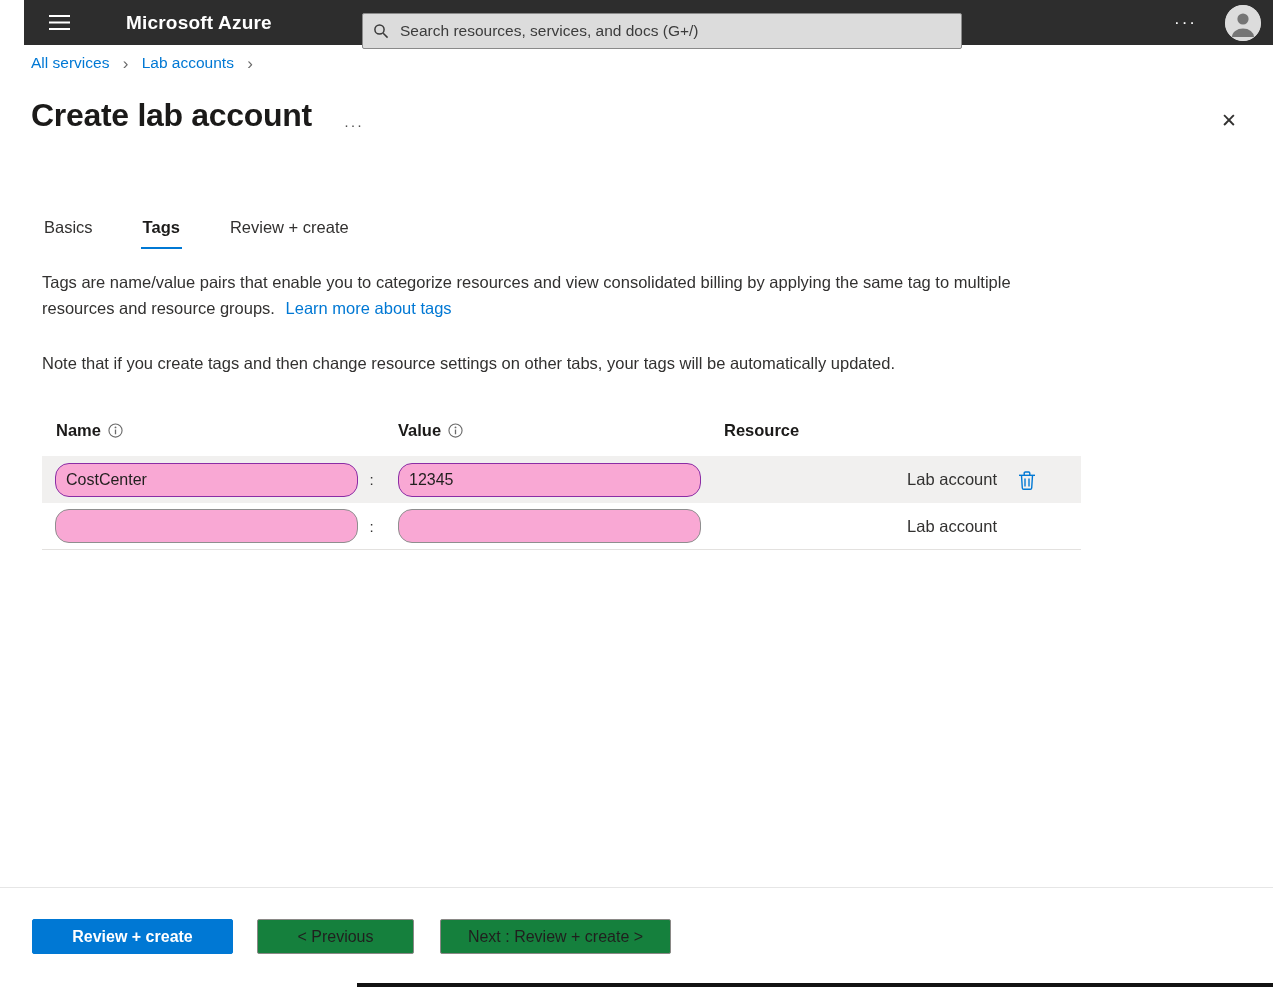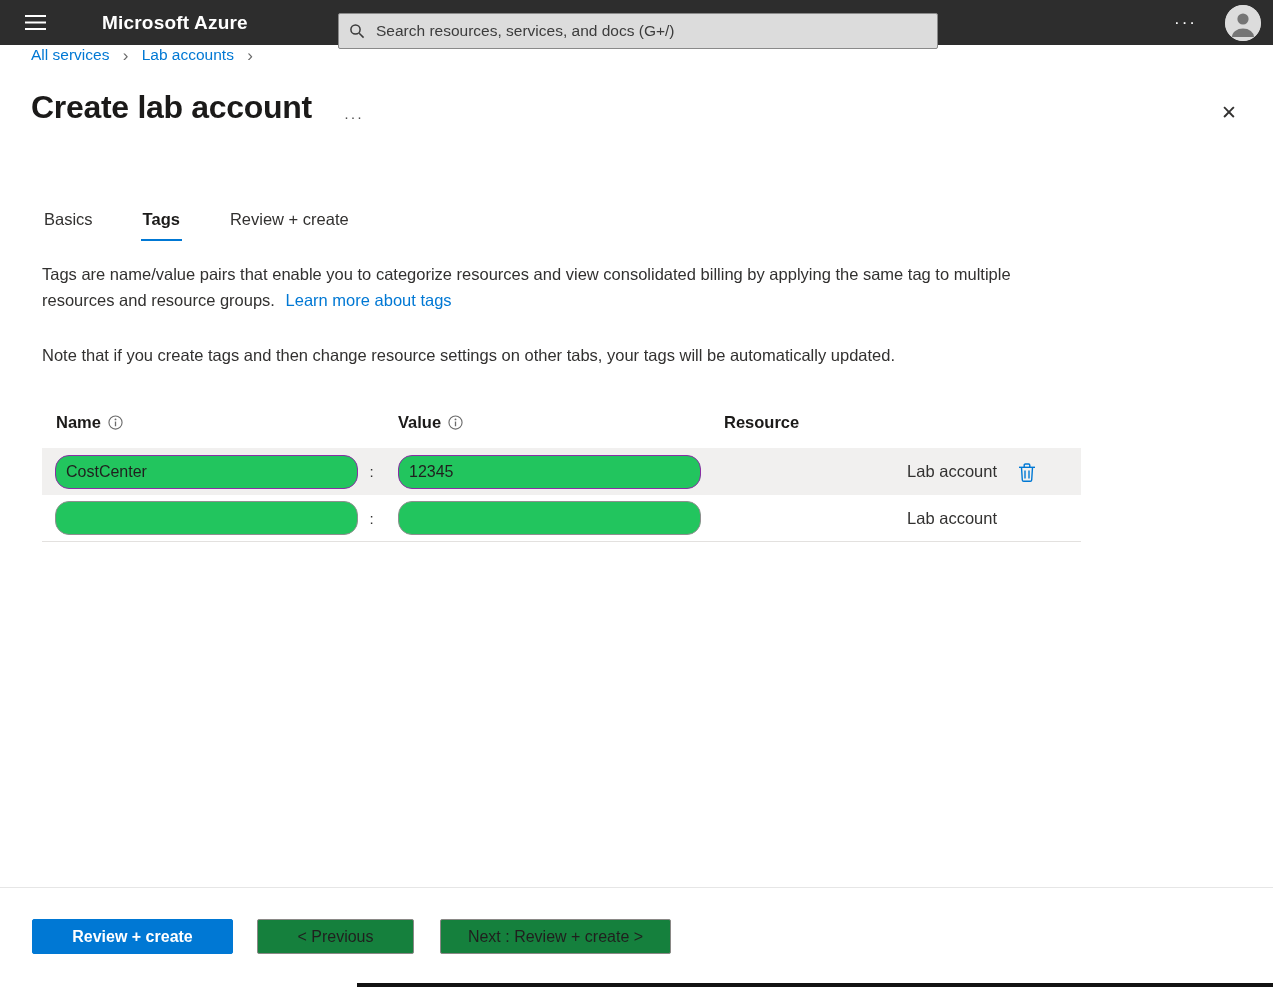--- a/index.html
+++ b/index.html
@@ -6,21 +6,21 @@
   html,body { margin:0; padding:0; }
   body {
     width:1273px; height:987px; position:relative; overflow:hidden;
     background:#ffffff; color:#323130;
     font-family:"Liberation Sans", sans-serif;
   }
 
   
   .topbar {
     position:relative; height:45px; background:#2d2d2d;
-    display:flex; align-items:center;
+    display:flex; align-items:center;margin-left:24px;
   }
   .hamburger {
     background:none; border:none; padding:0; margin-left:25px;
     cursor:pointer; display:flex; align-items:center;
   }
   .brand {
     color:#ffffff; font-size:19px; font-weight:700; margin-left:56px;
     letter-spacing:.2px; cursor:pointer; white-space:nowrap;
   }
   .searchbox {
@@ -40,21 +40,21 @@
   .topbar-more {
     background:none; border:none; color:#ffffff; font-size:17px; letter-spacing:2px;
     cursor:pointer; padding:0 2px; line-height:1;
   }
   .avatar {
     width:36px; height:36px; border-radius:50%; overflow:hidden; cursor:pointer;
     background:#dcdcdc; flex:0 0 auto;
   }
 
   
-  .breadcrumb { margin:0 0 0 31px; font-size:15.5px; line-height:20px; }
+  .breadcrumb { margin:8px 0 0 31px; font-size:15.5px; line-height:20px; }
   .breadcrumb a { color:#0078d4; text-decoration:none; cursor:pointer; }
   .crumb-sep { color:#6b6b6b; font-size:17px; margin:0 9px; vertical-align:-1px; }
 
   
   .title-row { display:flex; align-items:flex-end; margin:22px 28px 0 31px; }
   .title-row h1 {
     margin:0; font-size:32px; font-weight:700; color:#1b1a19; letter-spacing:-.3px;
     line-height:38px;
   }
   .title-more {
@@ -93,21 +93,21 @@
   .th-value { width:326px; }
   .th-resource { flex:1; }
   .info {
     display:inline-flex; margin-left:7px; cursor:pointer; align-items:center;
   }
   .trow { display:flex; align-items:center; height:47px; }
   .trow.highlight { background:#f1f0ef; }
   .trow.last { border-bottom:1px solid #e3e1df; }
   .cell-name { width:356px; padding-left:13px; }
   .tag-input {
-    width:303px; height:34px; background:#22c55e;
+    width:303px; height:34px; background:#f9a8d4;
     border:1px solid #8f8f8f; border-radius:14px; padding:0 10px;
     font-family:inherit; font-size:16px; color:#201f1e; outline:none;
   }
   .tag-input.edited { border-color:#8a2da5; }
   .cell-sep { width:40px; text-align:center; font-size:15px; color:#323130; }
   .cell-resource { flex:1; padding-left:22px; color:#323130; font-size:16.5px;text-align:right; }
   .cell-del { width:60px; margin-right:24px; display:flex; justify-content:center; }
   .del-btn { background:none; border:none; padding:4px; cursor:pointer; display:flex; }
 
   

